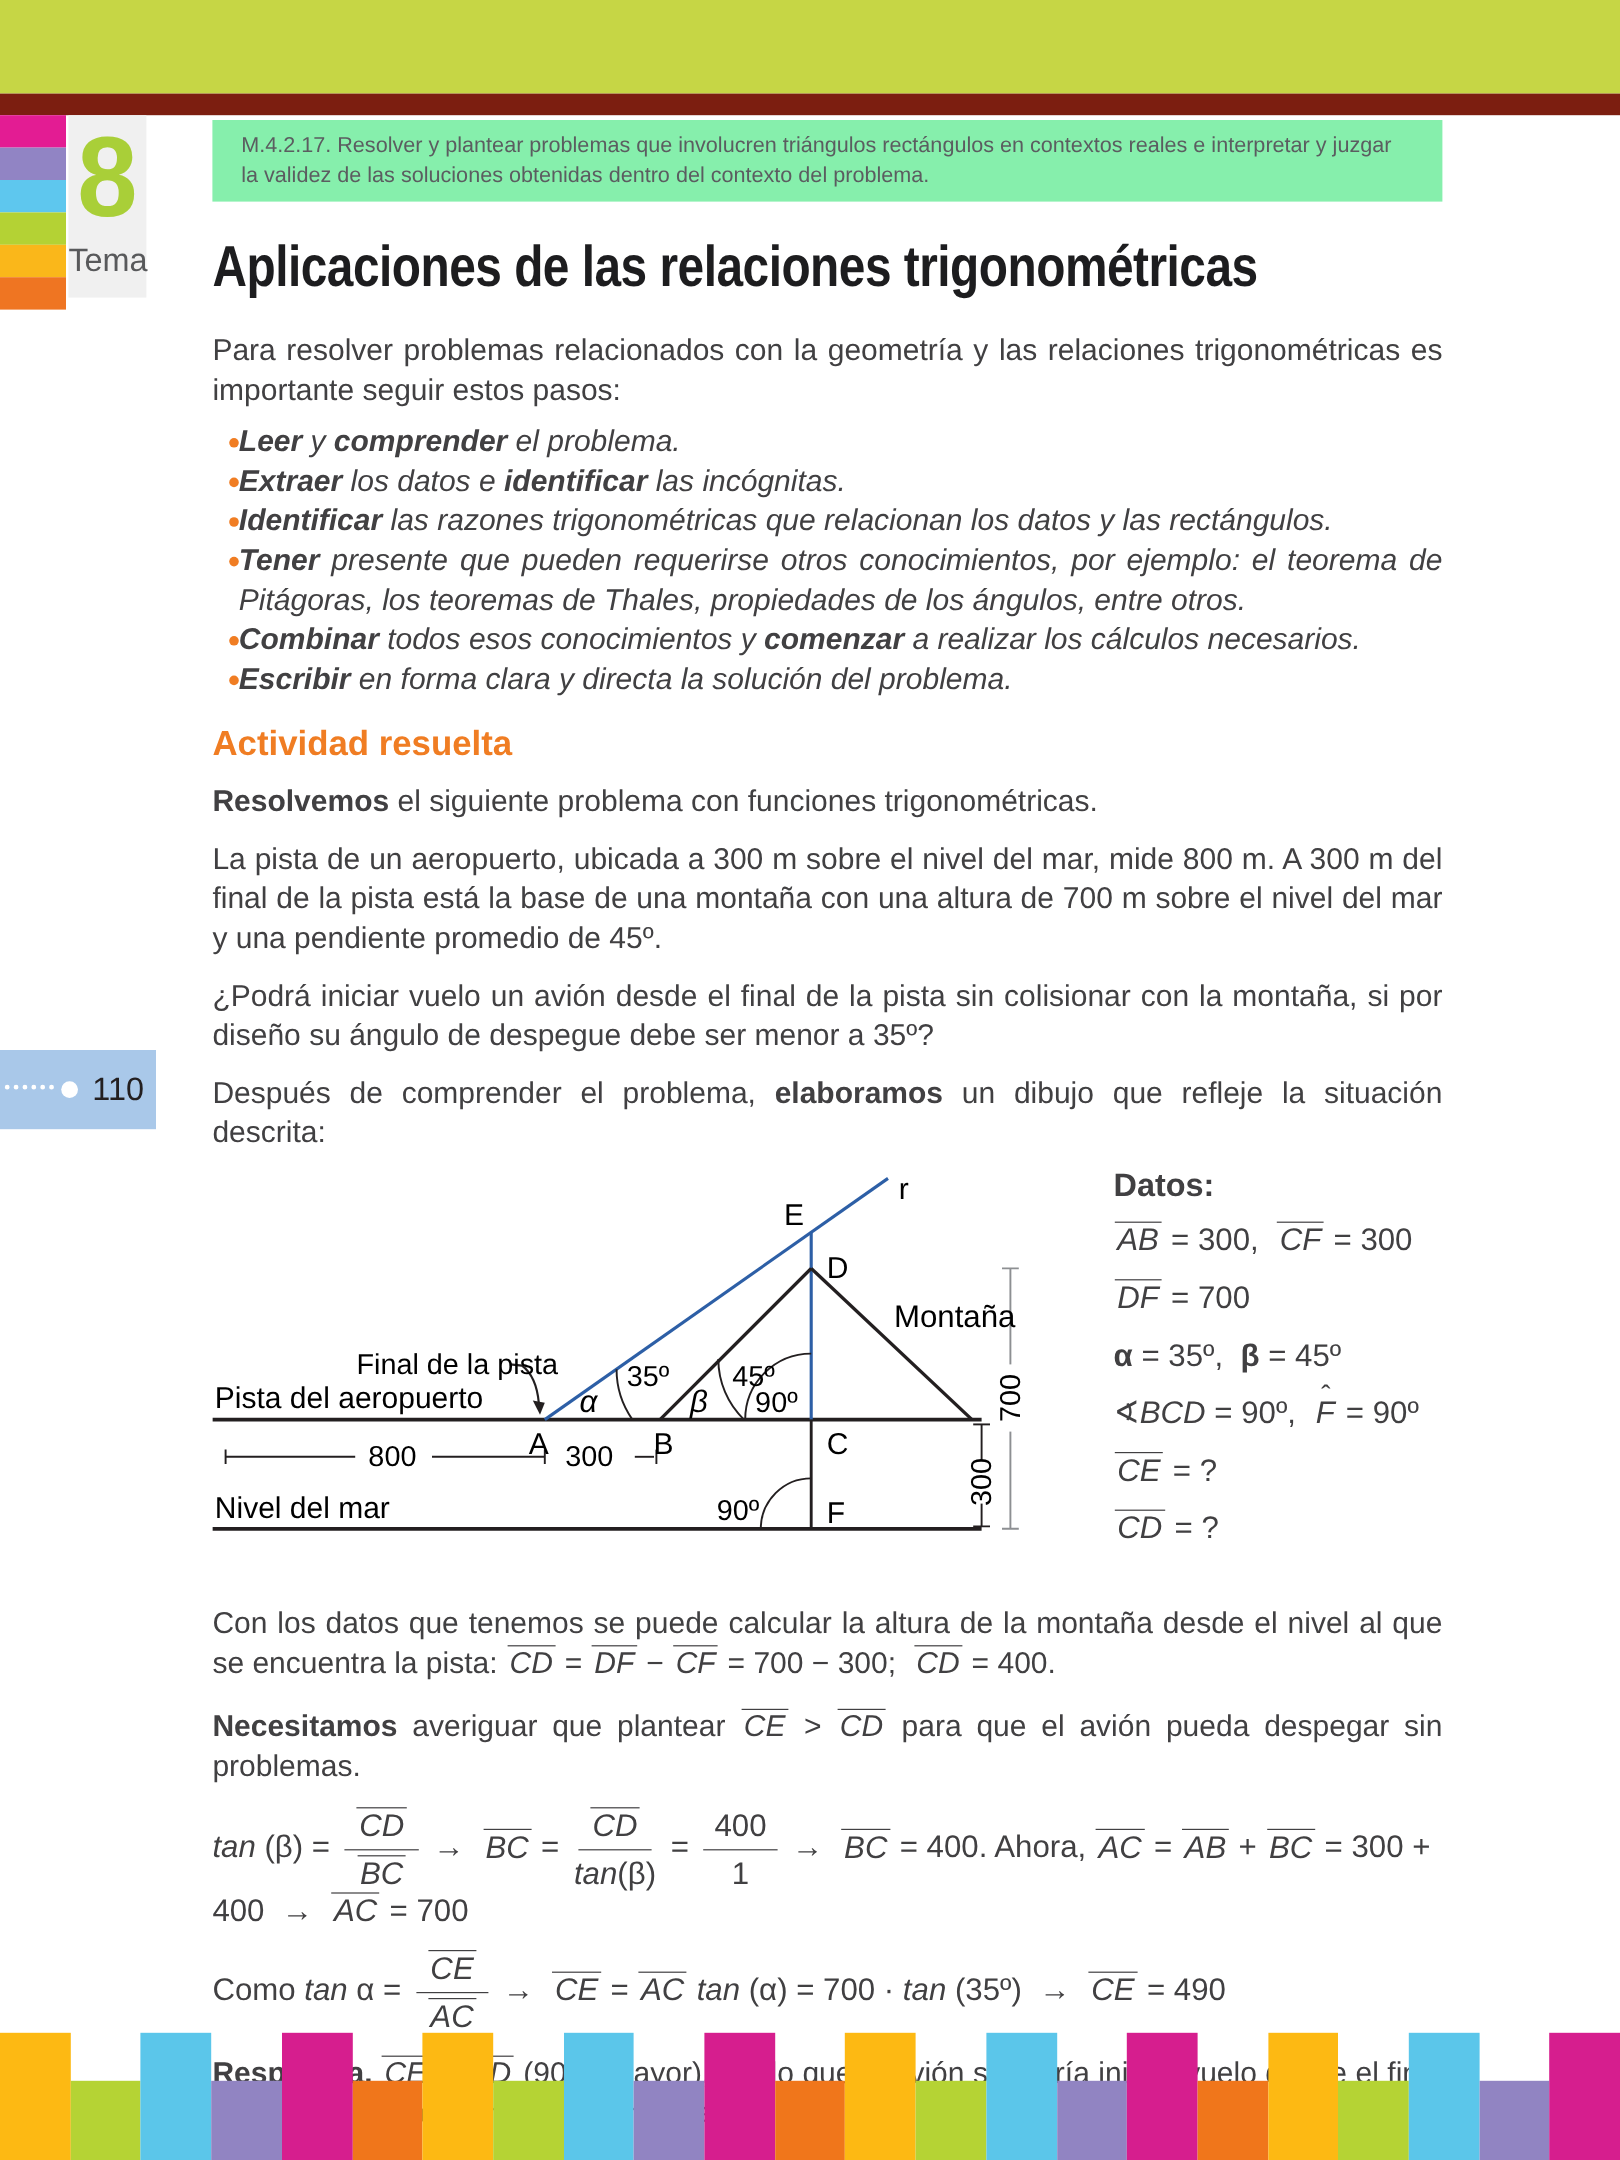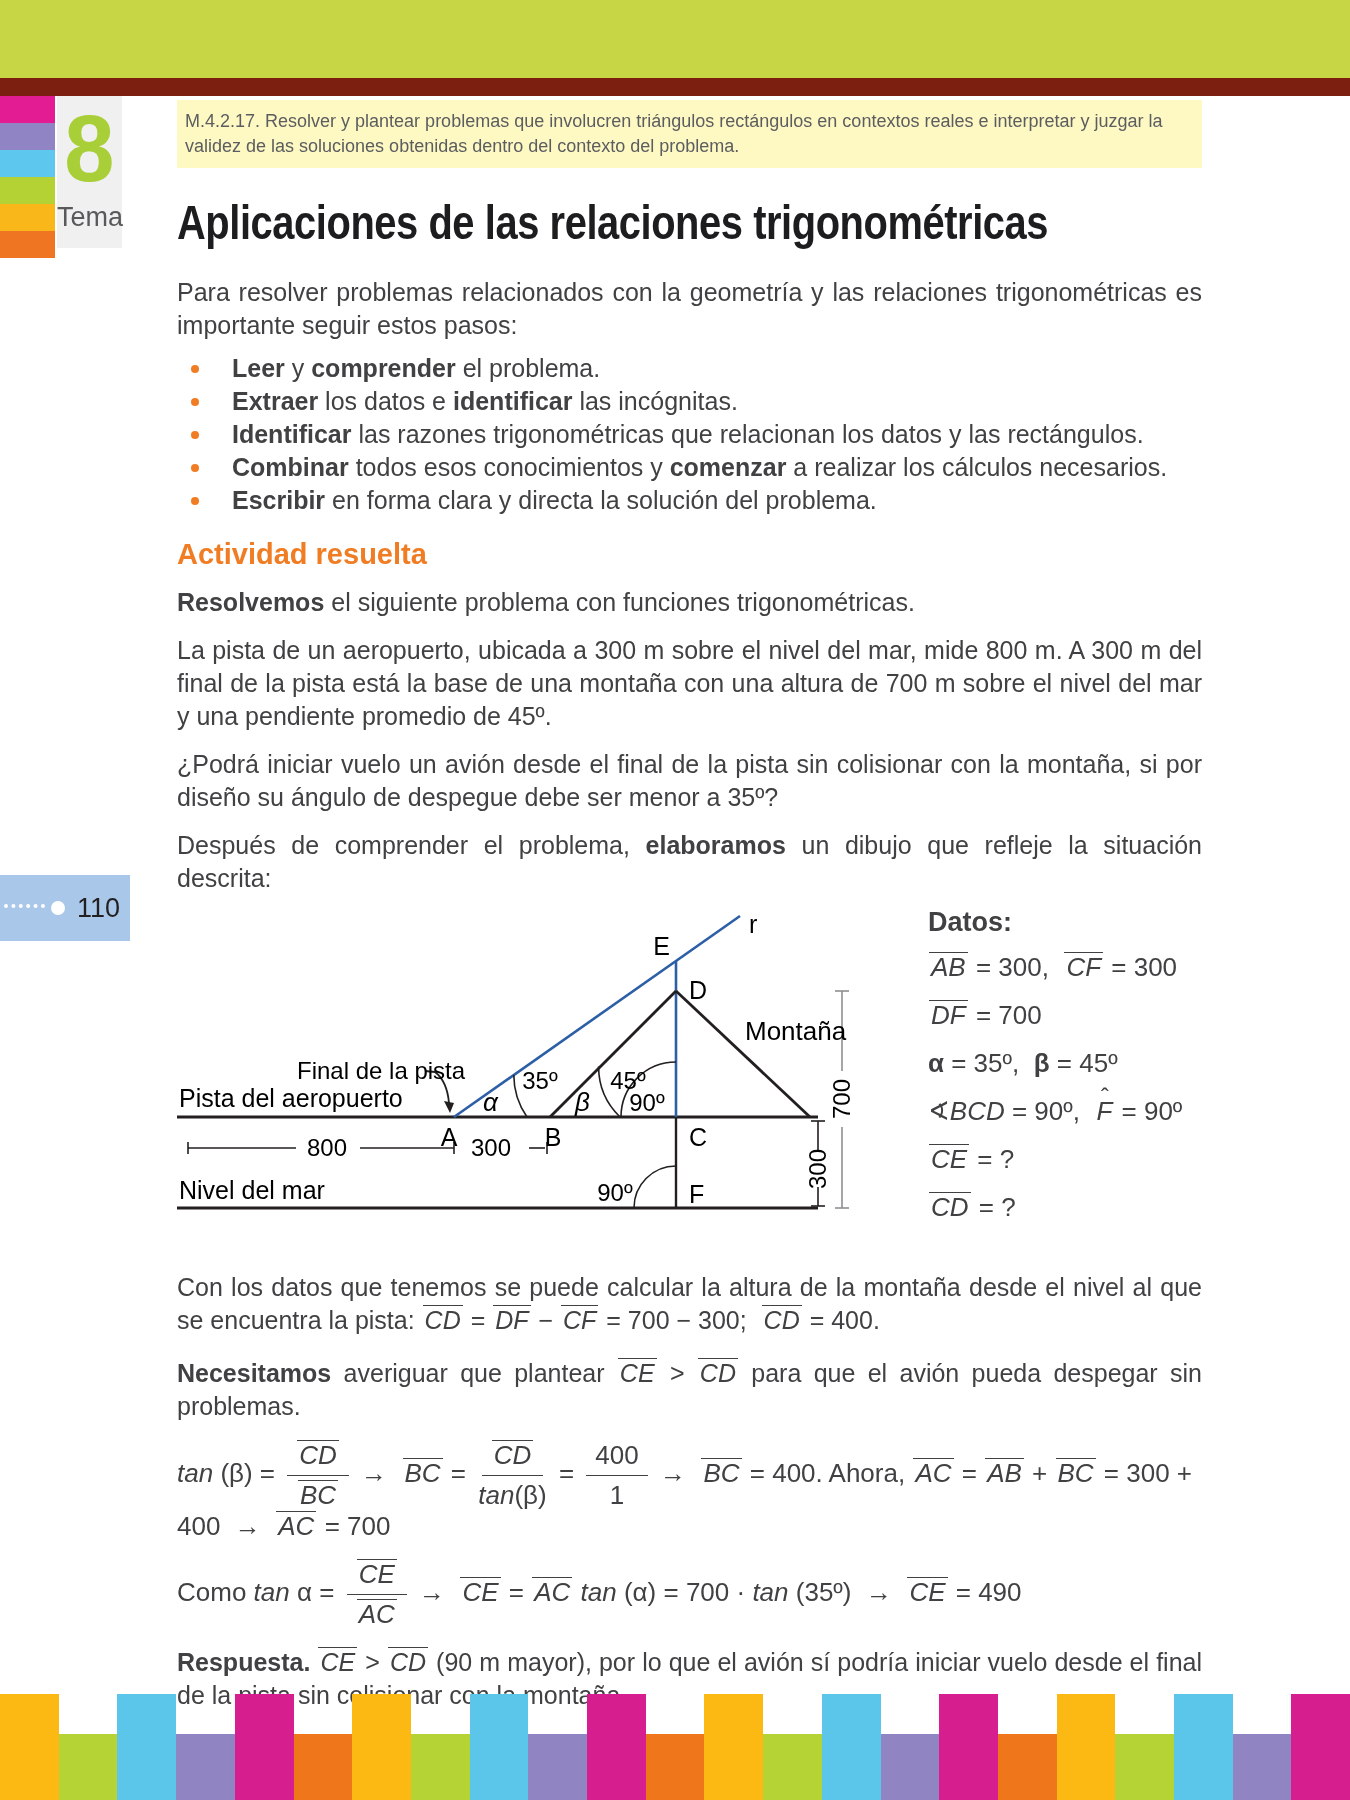--- a/index.html
+++ b/index.html
@@ -6,34 +6,34 @@
   body{width:1350px;height:1800px;position:relative;background:#ffffff;overflow:hidden;
        font-family:"Liberation Sans","DejaVu Sans",sans-serif;color:#414042;}
   .band{position:absolute;left:0;top:0;width:1350px;height:78px;}
   .stripe{position:absolute;left:0;top:78px;width:1350px;height:18px;}
   .side-squares{position:absolute;left:0;top:96px;width:55px;}
   .side-squares div{width:55px;height:27px;}
   .tema-box{position:absolute;left:57px;top:96px;width:65px;height:152px;background:#f0f0f0;text-align:center;}
   .tema-num{font-size:95px;font-weight:bold;line-height:104px;display:inline-block;transform:scaleX(.95);}
   .tema-lbl{font-size:27px;color:#58595b;margin-top:2px;}
   .content{position:absolute;left:177px;top:100px;width:1025px;}
-  .standard-box{background:#fef9c3;color:#5b5d60;font-size:18px;line-height:25px;padding:9px 8px;min-height:44px;}
+  .standard-box{background:#86efac;color:#5b5d60;font-size:18px;line-height:25px;padding:9px 24px;min-height:44px;}
   h1.title{margin:26px 0 0 0;font-size:48px;line-height:58px;color:#1d1d1f;white-space:nowrap;}
   h1.title span{display:inline-block;transform:scaleX(.83);transform-origin:left center;letter-spacing:-.5px;}
   p{margin:0;font-size:25px;line-height:33px;text-align:justify;}
   .mt{margin-top:15px;}
   .b{font-weight:bold;}
   .it{font-style:italic;text-align:center;}
   .ov{font-style:italic;display:inline-block;line-height:1.05;border-top:1.8px solid currentColor;padding:1px 2px 0 2px;margin:0 1px;}
   .hat{font-style:italic;position:relative;display:inline-block;padding:0 2px;}
   .hat::after{content:"ˆ";position:absolute;top:-0.52em;left:0.28em;font-size:0.9em;font-style:normal;}
   ul.steps{list-style:none;margin:10px 0 0 0;padding:0;}
   ul.steps li{display:flex;font-size:25px;line-height:33px;}
   ul.steps .dot{width:8px;height:8px;border-radius:50%;margin:13px 0 0 14px;flex:0 0 8px;}
-  ul.steps .txt{margin-left:33px;text-align:justify;}
+  ul.steps .txt{text-align:justify;font-style:italic;}
   h2.activity{margin:20px 0 0 0;font-size:29px;line-height:34px;}
   .diagram-wrap{position:relative;height:358px;margin-top:8px;}
   .datos{position:absolute;left:738px;top:4px;width:287px;font-size:26px;margin-left:13px;}
   .datos .dline{margin-bottom:17px;}
   .datos .dline:first-child{font-size:27px;margin-bottom:14px;}
   .formula{font-size:26px;margin:16px 0;}
   .formula .frac{display:inline-flex;flex-direction:column;align-items:center;vertical-align:middle;margin:0 5px;text-align:center;}
   .formula .num{border-bottom:1.8px solid currentColor;padding:1px 9px 4px 9px;}
   .formula .den{padding-top:4px;}
   .page-badge{position:absolute;left:0;top:875px;width:130px;height:66px;background:#a9c8e9;display:flex;align-items:center;padding-right:10px;box-sizing:border-box;}
@@ -77,20 +77,24 @@
         <span class="dot" style="background: rgb(240, 125, 35);"></span>
         <span class="txt"><span class="b">Leer</span><span> y </span><span class="b">comprender</span><span> el problema.</span></span>
       </li>
       <li>
         <span class="dot" style="background: rgb(240, 125, 35);"></span>
         <span class="txt"><span class="b">Extraer</span><span> los datos e </span><span class="b">identificar</span><span> las incógnitas.</span></span>
       </li>
       <li>
         <span class="dot" style="background: rgb(240, 125, 35);"></span>
         <span class="txt"><span class="b">Identificar</span><span> las razones trigonométricas que relacionan los datos y las rectángulos.</span></span>
+      </li>
+      <li>
+        <span class="dot" style="background: rgb(240, 125, 35);"></span>
+        <span class="txt"><span class="b">Tener</span><span> presente que pueden requerirse otros conocimientos, por ejemplo: el teorema de Pitágoras, los teoremas de Thales, propiedades de los ángulos, entre otros.</span></span>
       </li>
       <li>
         <span class="dot" style="background: rgb(240, 125, 35);"></span>
         <span class="txt"><span class="b">Combinar</span><span> todos esos conocimientos y </span><span class="b">comenzar</span><span> a realizar los cálculos necesarios.</span></span>
       </li>
       <li>
         <span class="dot" style="background: rgb(240, 125, 35);"></span>
         <span class="txt"><span class="b">Escribir</span><span> en forma clara y directa la solución del problema.</span></span>
       </li>
     </ul>

